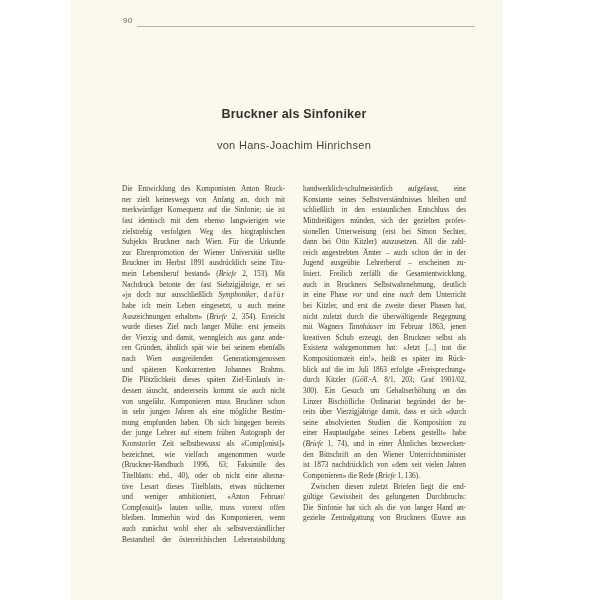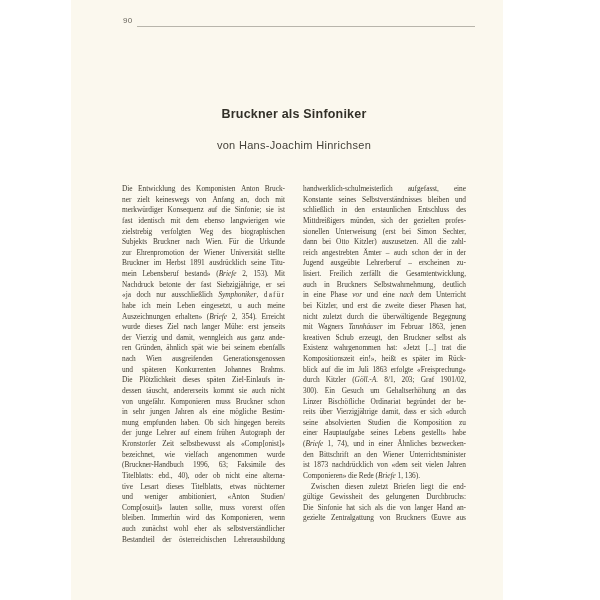--- a/index.html
+++ b/index.html
@@ -312,21 +312,21 @@
           <span><span>dieses</span></span>
           <span><span>Titelblatts,</span></span>
           <span><span>etwas</span></span>
           <span><span>nüchterner</span></span>
         </div>
         <div class="line">
           <span><span>und</span></span>
           <span><span>weniger</span></span>
           <span><span>ambitioniert,</span></span>
           <span><span>«Anton</span></span>
-          <span><span>Studien/</span></span>
+          <span><span>Februar/</span></span>
         </div>
         <div class="line">
           <span><span>Comp[osuit]»</span></span>
           <span><span>lauten</span></span>
           <span><span>sollte,</span></span>
           <span><span>muss</span></span>
           <span><span>vorerst</span></span>
           <span><span>offen</span></span>
         </div>
         <div class="line">

